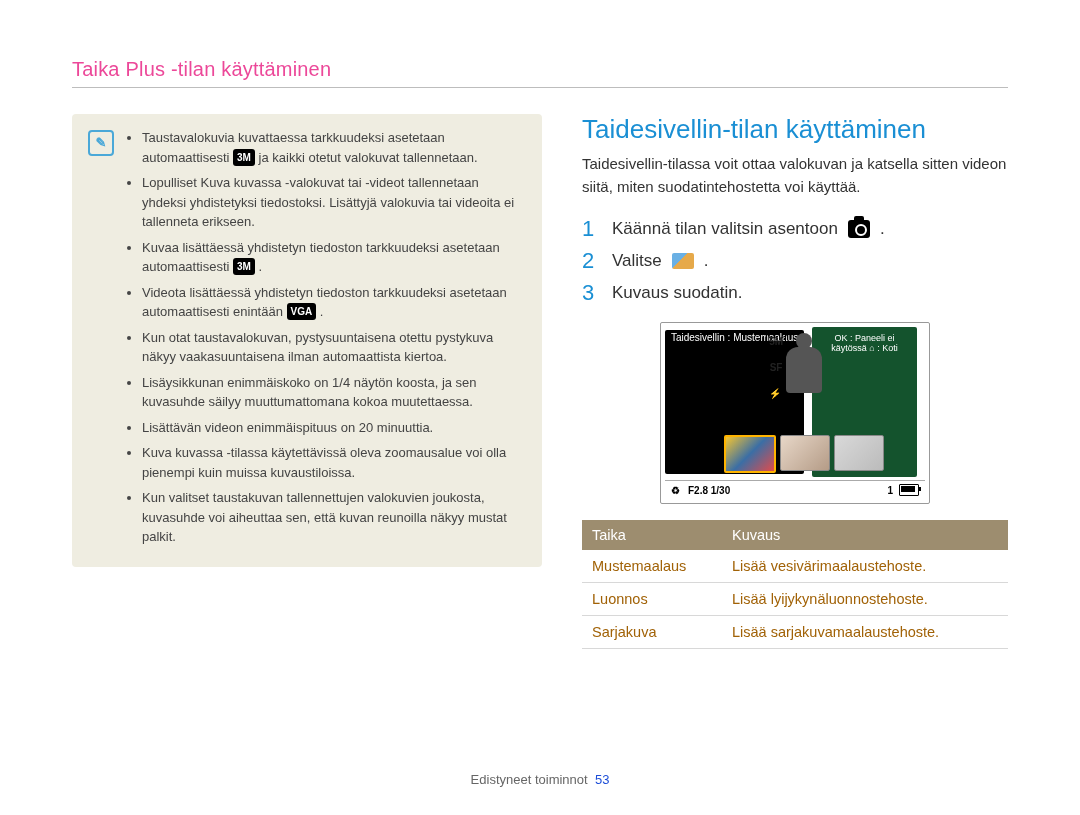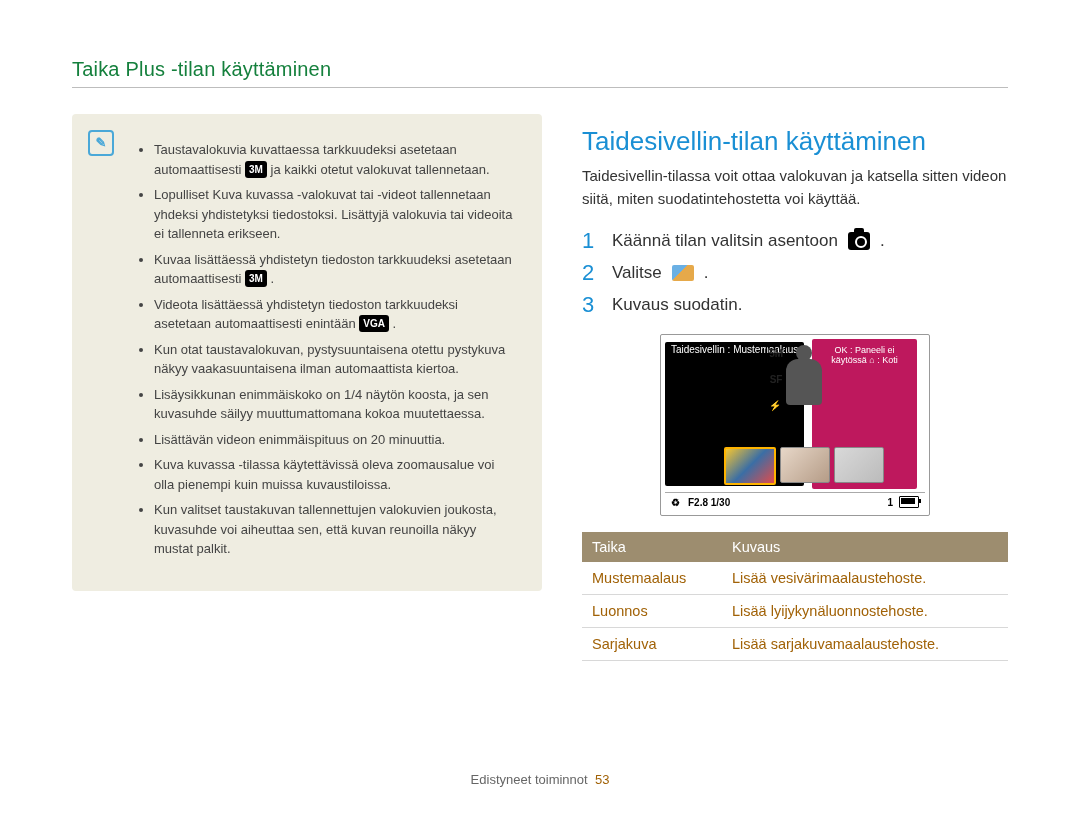--- a/index.html
+++ b/index.html
@@ -1,27 +1,27 @@
 <!DOCTYPE html>
 <html><head>
 <meta charset="utf-8">
 <style>
   html,body{margin:0;padding:0;background:#fff;font-family:Arial,Helvetica,sans-serif;color:#222}
   .page{width:1080px;height:815px;position:relative;box-sizing:border-box;padding:58px 72px 40px 72px}
-  .running-title{font-size:20px;font-weight:300;color:#15803d;letter-spacing:.2px}
+  .running-title{font-size:20px;font-weight:300;color:#ec4899;letter-spacing:.2px}
   .rule{border:none;border-top:1px solid #bdbdbd;margin:6px 0 26px 0}
   .cols{display:flex;gap:40px}
   .left{width:470px}
   .right{flex:1}
   .notebox{background:#efede1;border-radius:4px;padding:14px 16px;display:flex;gap:12px;font-size:13px;line-height:1.5;color:#444}
   .note-icon{width:22px;height:22px;border:2px solid #4aa8d8;border-radius:4px;display:flex;align-items:center;justify-content:center;color:#4aa8d8;font-weight:700;flex:0 0 22px;margin-top:2px}
-  .notebox ul{margin:12px;padding-left:16px}
+  .notebox ul{margin:0;padding-left:16px}
   .notebox li{margin-bottom:6px}
   .inline-badge{display:inline-block;background:#000;color:#fff;font-size:10px;border-radius:3px;padding:1px 4px;font-weight:700;vertical-align:1px}
-  .section-title{color:#1a8fd4;font-size:26px;font-weight:400;margin:12px 0 8px 0}
+  .section-title{color:#1a8fd4;font-size:26px;font-weight:400;margin:0 0 8px 0}
   .intro{font-size:15px;line-height:1.5;margin-bottom:18px;color:#333}
   .steps{margin:0 0 16px 0;padding:0;list-style:none}
   .steps li{display:flex;align-items:center;gap:10px;font-size:17px;color:#333;margin:6px 0}
   .step-num{color:#1a8fd4;font-size:22px;font-weight:300;width:20px}
   .camera-icon{display:inline-flex;width:22px;height:18px;background:#000;border-radius:3px;position:relative;vertical-align:-3px}
   .camera-icon::before{content:"";position:absolute;top:-4px;left:6px;width:10px;height:6px;background:#000;border-radius:2px}
   .camera-icon::after{content:"";position:absolute;top:4px;left:7px;width:8px;height:8px;border:2px solid #fff;border-radius:50%}
   .brush-icon{display:inline-block;width:22px;height:16px;background:linear-gradient(135deg,#6ab0e4 40%,#e6a94a 40%);border-radius:2px;vertical-align:-2px}
   
   .lcd{width:260px;margin:4px auto 16px auto;border:1px solid #999;border-radius:2px;padding:4px;background:#fff}
@@ -32,32 +32,32 @@
   .silhouette::before{content:"";position:absolute;left:14px;top:0;width:16px;height:16px;background:#555;border-radius:50%}
   .silhouette::after{content:"";position:absolute;left:4px;top:14px;width:36px;height:46px;background:#555;border-radius:12px 12px 4px 4px}
   .thumbs{position:absolute;bottom:4px;left:50%;transform:translateX(-50%);display:flex;gap:4px}
   .thumb{width:48px;height:34px;border:1px solid #888;border-radius:2px}
   .thumb.sel{border:2px solid #ffb400}
   .t1{background:linear-gradient(135deg,#f4c531,#3b6ea5,#e14b4b)}
   .t2{background:linear-gradient(135deg,#e7d7c8,#b59c87)}
   .t3{background:linear-gradient(135deg,#d9d9d9,#bbb)}
   .lcd-side{position:absolute;right:18px;top:4px;display:flex;flex-direction:column;gap:6px}
   .side-ic{width:18px;height:18px;border:1.5px solid #000;border-radius:4px;font-size:10px;display:flex;align-items:center;justify-content:center;font-weight:700}
-  .lcd-bot{background:#be185d;color:#fff;font-size:9px;text-align:center;padding:6px;border-radius:2px;margin:0 8px}
+  .lcd-bot{background:#14532d;color:#fff;font-size:9px;text-align:center;padding:6px;border-radius:2px;margin:0 8px}
   .lcd-status{border-top:1px solid #aaa;margin-top:3px;padding:3px 6px;display:flex;justify-content:space-between;font-size:10px;font-weight:700;color:#000;align-items:center}
   .bat{width:18px;height:10px;border:1.5px solid #000;border-radius:1px;position:relative}
   .bat::after{content:"";position:absolute;right:-3px;top:2px;width:2px;height:4px;background:#000}
   .bat::before{content:"";position:absolute;left:1px;top:1px;width:14px;height:6px;background:#000}
   
   table.opts{width:100%;border-collapse:collapse;font-size:14.5px}
   table.opts th{background:#9d8d6f;color:#fff;text-align:left;font-weight:400;padding:7px 10px}
   table.opts td{padding:8px 10px;border-bottom:1px solid #d8d8d8;color:#a16207}
   table.opts td:first-child{width:120px}
   .footer{position:absolute;bottom:28px;left:0;right:0;text-align:center;font-size:13px;color:#666}
-  .footer .pg{color:#a16207}
+  .footer .pg{color:#1d4ed8}
 </style>
 </head>
 <body>
 
 <div class="page">
 
   <div class="running-title">Taika Plus -tilan käyttäminen</div>
   <hr class="rule">
 
   <div class="cols">

